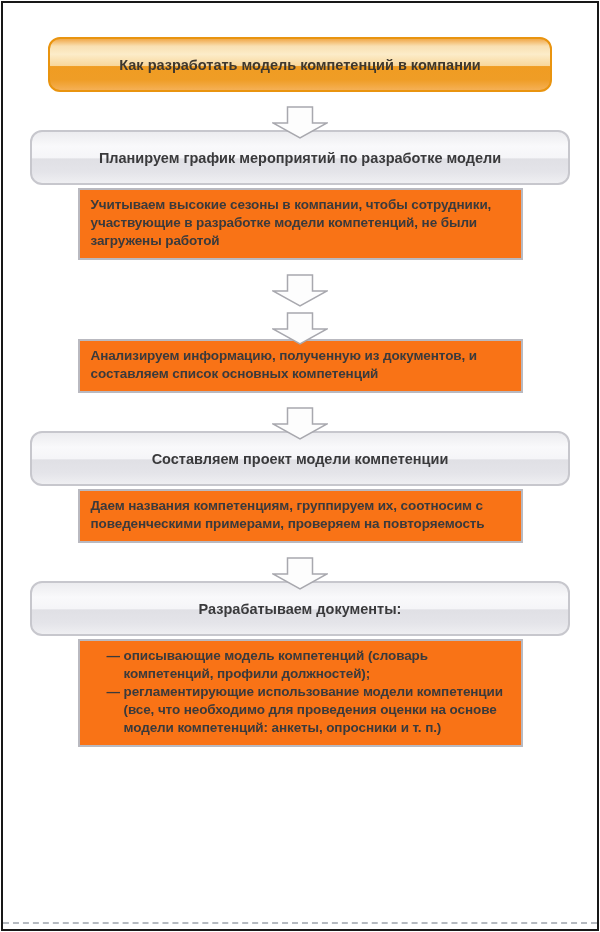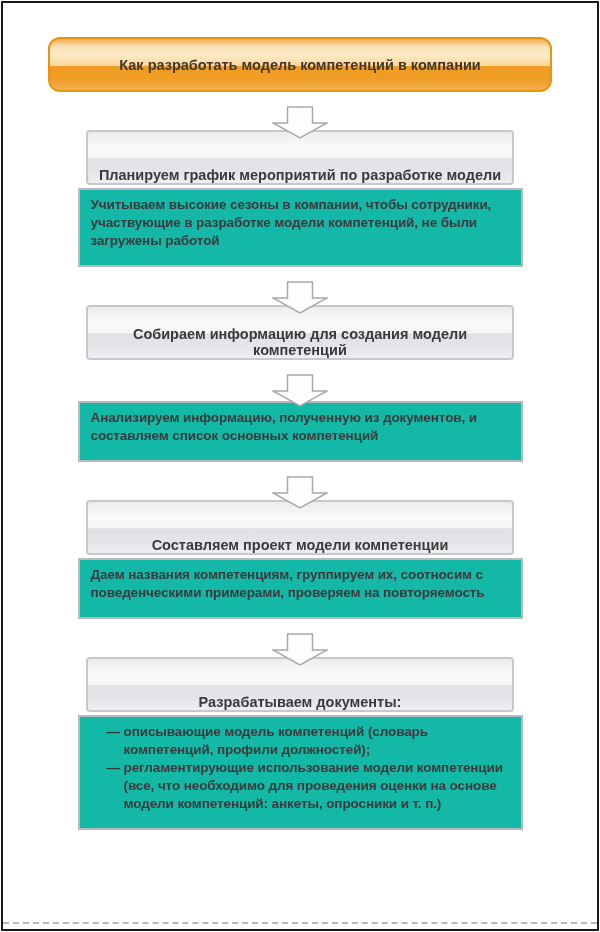--- a/index.html
+++ b/index.html
@@ -35,41 +35,41 @@
   }
 
   .arrow-wrap {
     width:56px; height:33px;
     margin:14px auto -9px;
     position:relative; z-index:2;
   }
   .arrow-wrap svg { display:block; }
 
   .step-head {
-    width:428px; height:55px;
+    width:540px; height:55px;
     margin:0 auto;
     box-sizing:border-box;
     border:2px solid #c7c7cd;
-    border-radius:4px;
+    border-radius:12px;
     background:linear-gradient(180deg,
       #ececef 0%, #f9f9fb 28%, #f5f5f8 50%,
       #e0e0e5 53%, #e4e4e9 78%, #efeff2 100%);
-    display:flex; align-items:flex-end; justify-content:center;
+    display:flex; align-items:center; justify-content:center;
     text-align:center;
     color:#3a3a3c; font-weight:bold; font-size:14.5px;
     position:relative; z-index:1;
   }
 
   .step-detail {
     width:445px;
     margin:3px auto 0;
     box-sizing:border-box;
     border:2px solid #b9b9c0;
-    background:#14b8a6;
-    padding:6px 11px 15px;
+    background:#f97316;
+    padding:6px 11px 8px;
     color:#3a3a3c; font-weight:bold;
     font-size:13.5px; line-height:18px;
     letter-spacing:-0.1px;
     position:relative; z-index:0;
   }
   .doc-item {
     padding-left:17px;
     text-indent:-17px;
     margin-left:16px;
   }
@@ -108,23 +108,20 @@
         <span>Учитываем высокие сезоны в компании, чтобы сотрудники, участвующие в разработке модели компетенций, не были загружены работой</span>
       </div>
     </div>
 
     <div>
       <div class="arrow-wrap">
         <svg width="56" height="33" viewBox="0 0 56 33">
           <polygon points="15.5,1 40.5,1 40.5,17 55,17 28,32 1,17 15.5,17" fill="#fdfdfd" stroke="#a8a8ae" stroke-width="1.5" stroke-linejoin="miter"></polygon>
         </svg>
       </div>
-      <div class="step-head">
-        <span>Собираем информацию для создания модели компетенций</span>
-      </div>
     </div>
 
     <div>
       <div class="arrow-wrap">
         <svg width="56" height="33" viewBox="0 0 56 33">
           <polygon points="15.5,1 40.5,1 40.5,17 55,17 28,32 1,17 15.5,17" fill="#fdfdfd" stroke="#a8a8ae" stroke-width="1.5" stroke-linejoin="miter"></polygon>
         </svg>
       </div>
       <div class="step-detail">
         <span>Анализируем информацию, полученную из документов, и составляем список основных компетенций</span>

